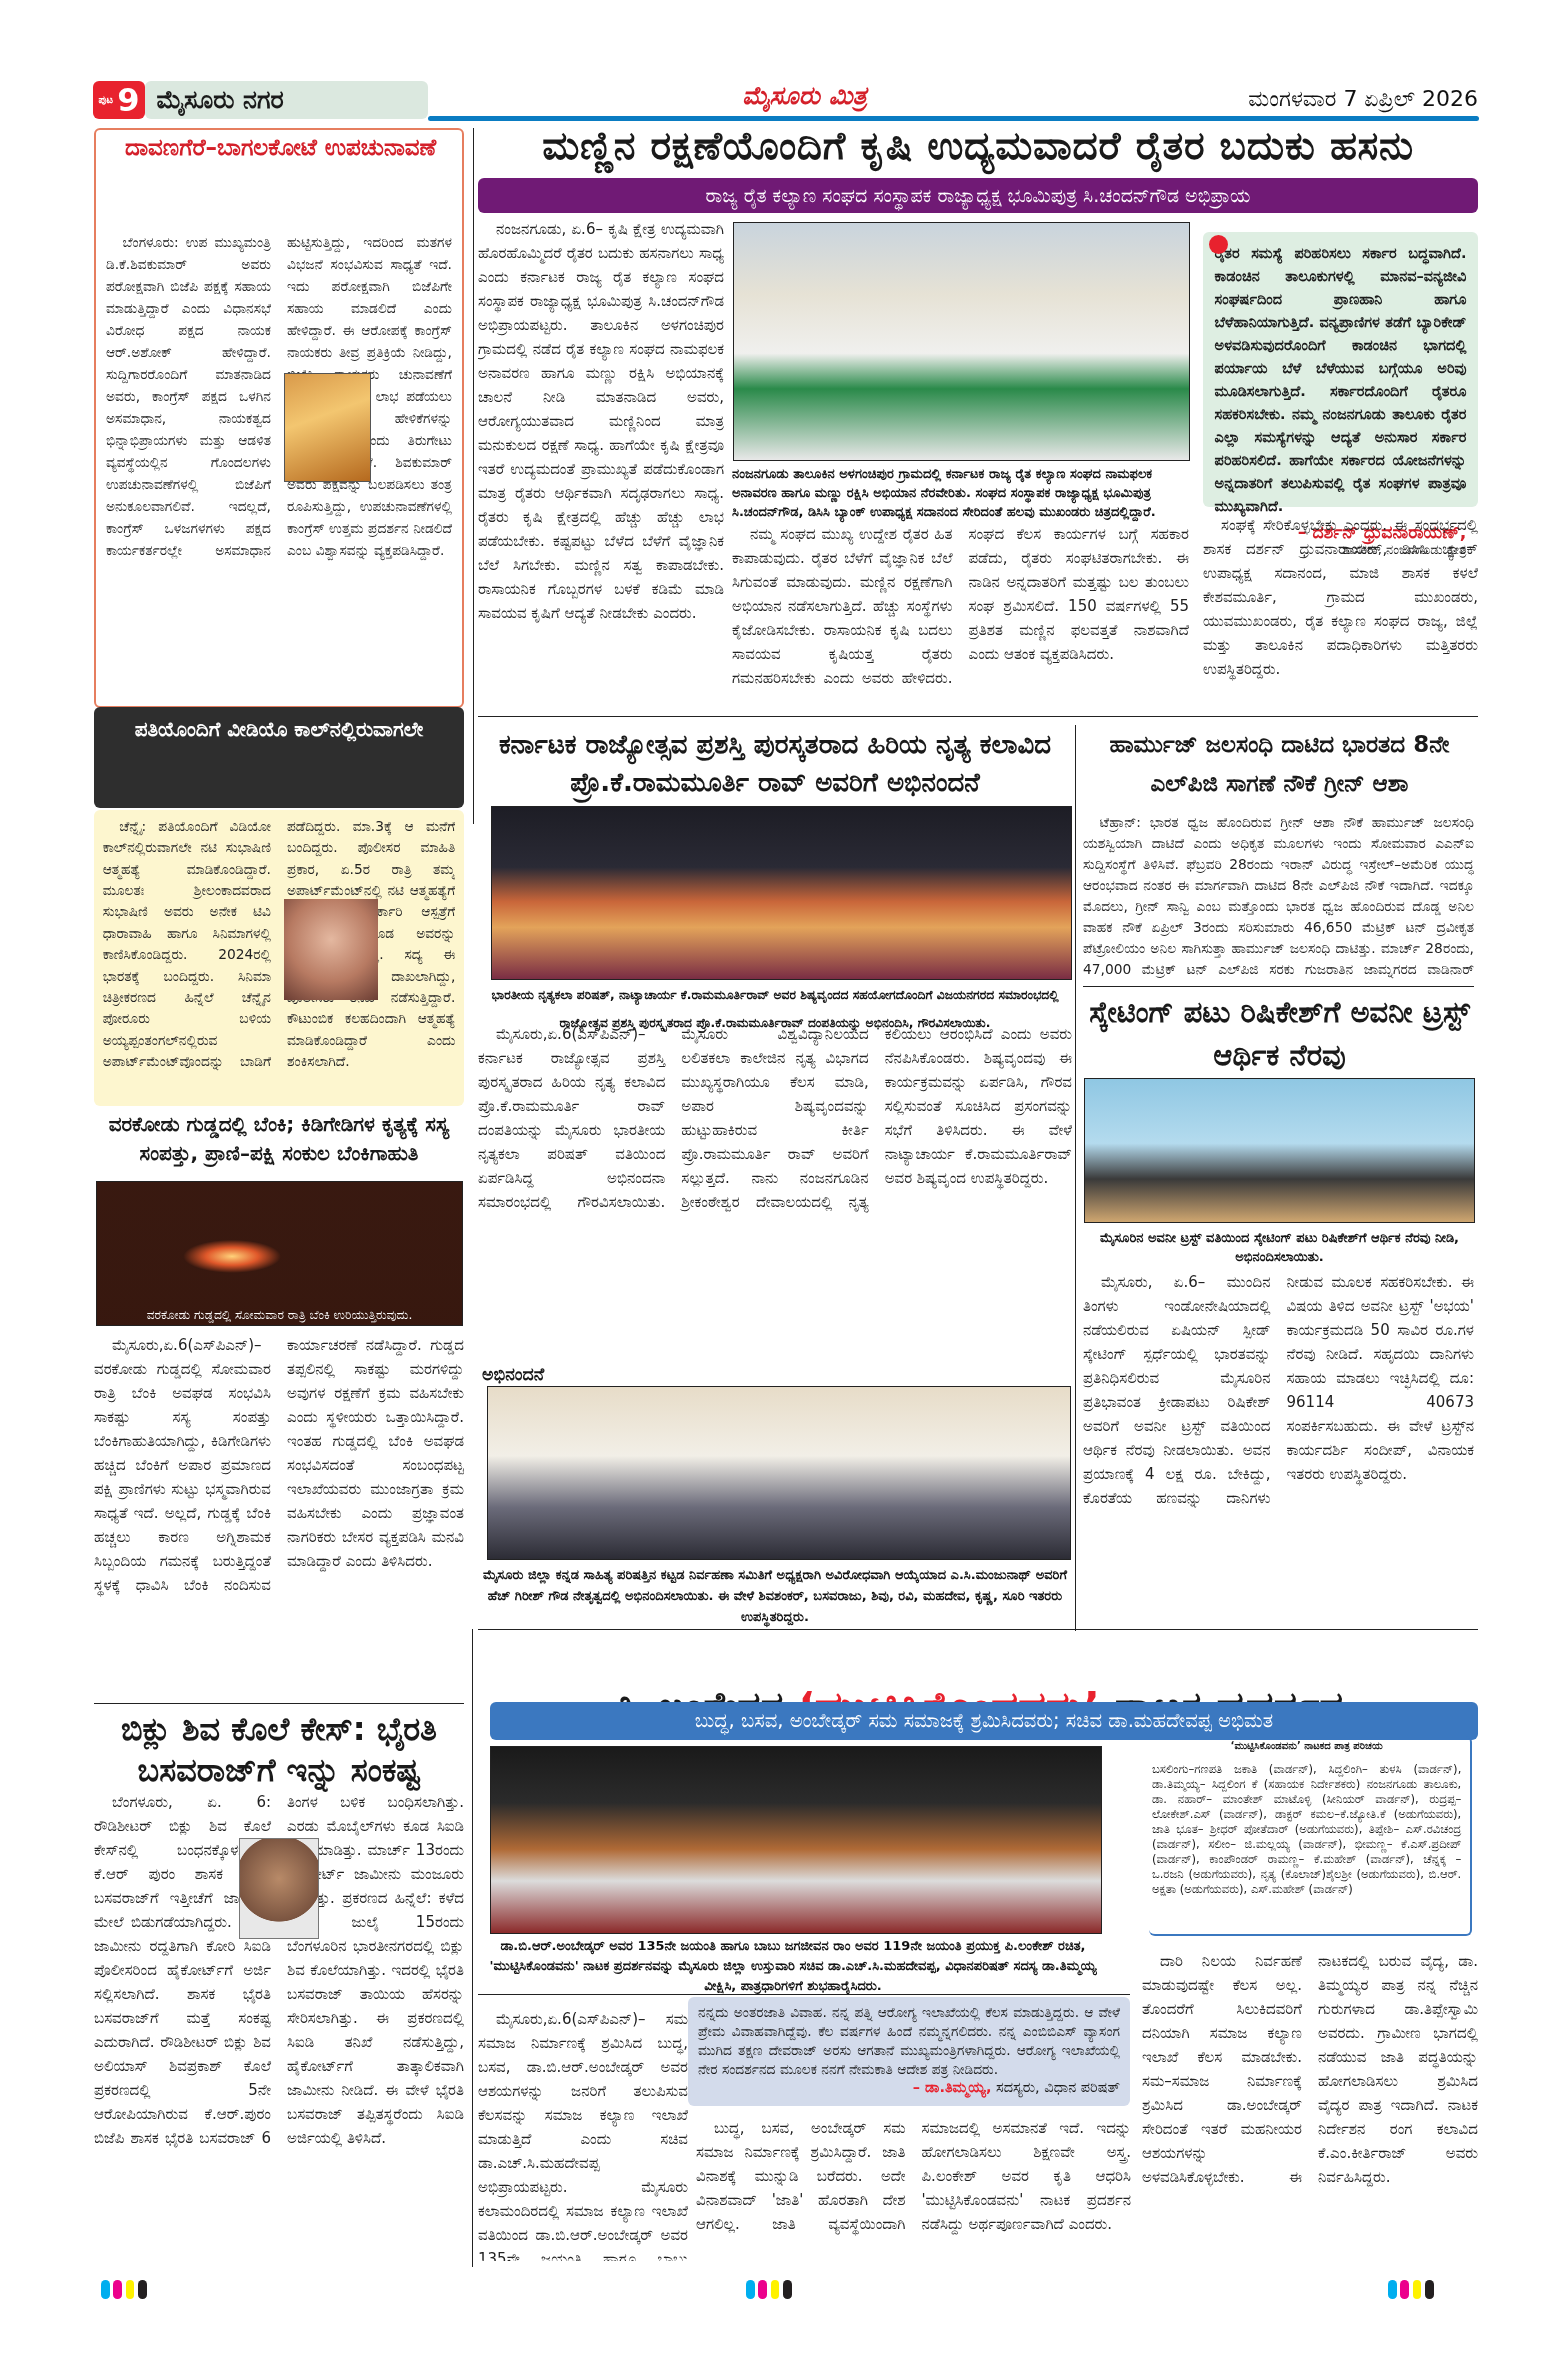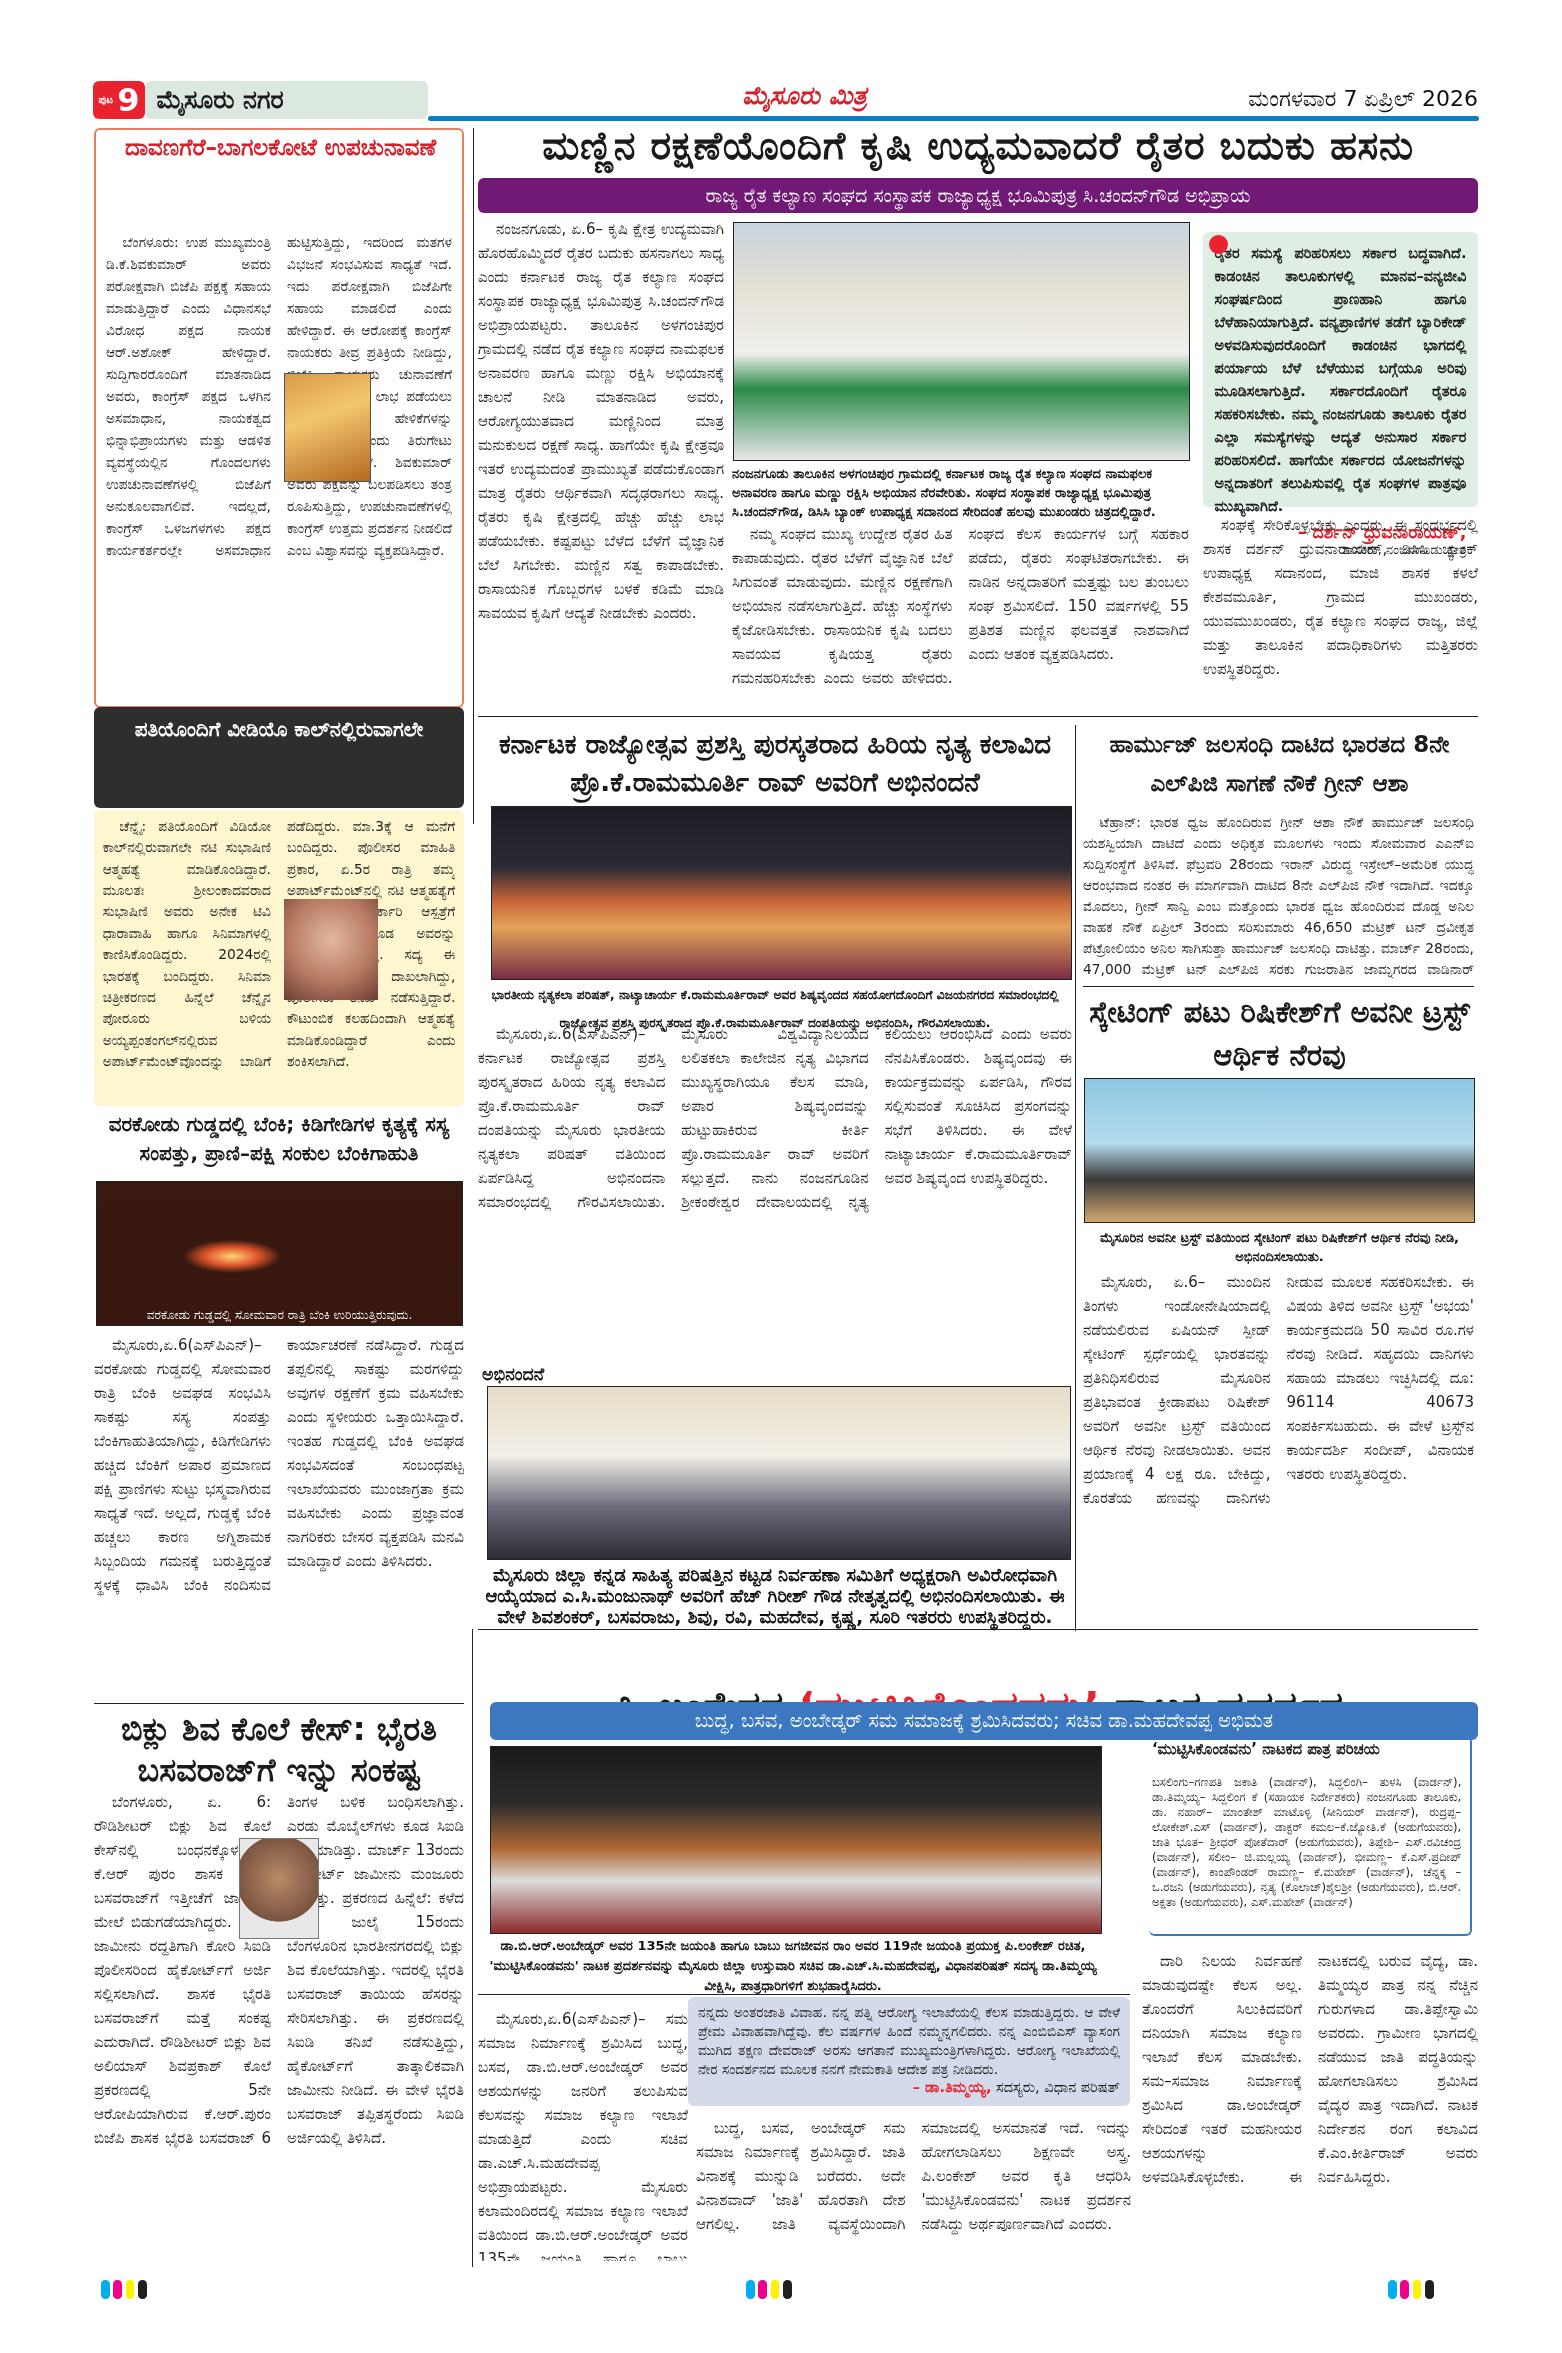--- a/index.html
+++ b/index.html
@@ -69,40 +69,40 @@
   
   #ramamurthy-head { left: 478px; top: 725px; width: 594px; font-size: 26px; font-weight: bold; line-height: 38px; text-align:center; }
   #ramamurthy-photo { left: 491px; top: 806px; width: 581px; height: 174px; background: linear-gradient(180deg,#1d1d25 0%,#2a2a35 35%,#c9663a 55%,#e3a35a 70%,#7a2d44 100%); }
   #ramamurthy-caption { left: 478px; top: 981px; width: 594px; font-size: 12.3px; line-height: 28px; }
   #ramamurthy-body { left: 478px; top: 1022px; width: 594px; height: 341px; overflow:hidden; }
   .vline-mid { position:absolute; left: 1075px; top: 725px; width: 1.4px; height: 906px; background:#222; }
 
   
   #abhi-label { left: 482px; top: 1364px; font-size: 17.4px; font-weight: bold; }
   #abhi-photo { left: 487px; top: 1386px; width: 584px; height: 174px; background: linear-gradient(180deg,#e7dcc8 0%,#f2efe7 40%,#6b6b7a 70%,#2c2c35 100%); }
-  #abhi-caption { left: 478px; top: 1564px; width: 594px; font-size: 18px; line-height: 21px; }
+  #abhi-caption { left: 478px; top: 1564px; width: 594px; font-size: 13px; line-height: 21px; }
 
   
   #hormuz-head { left: 1080px; top: 725px; width: 399px; font-size: 23px; font-weight: bold; line-height: 39px; text-align:center; }
   #hormuz-body { left: 1083px; top: 812px; width: 391px; height: 168px; overflow:hidden; font-size: 13.8px; line-height: 21px; }
   #skate-rule { left: 1083px; top: 986px; width: 391px; }
   #skate-head { left: 1080px; top: 991px; width: 399px; font-size: 29px; font-weight: bold; line-height: 43px; text-align:center; }
   #skate-photo { left: 1084px; top: 1078px; width: 391px; height: 145px; background: linear-gradient(180deg,#8fc7e3 0%,#b4dbee 45%,#3a3a3a 70%,#cfa670 100%); }
   #skate-caption { left: 1080px; top: 1228px; width: 399px; font-size: 13px; line-height: 19px; }
   #skate-body { left: 1083px; top: 1270px; width: 391px; height: 355px; overflow:hidden; }
 
   
   #bottom-rule { left: 478px; top: 1629px; width: 1000px; }
   #lankesh-head { left: 478px; top: 1676px; width: 1000px; font-size: 43px; font-weight: bold; text-align:center; line-height: 62px; }
   #lankesh-head .red { color: #e8222e; }
   #lankesh-band { left: 490px; top: 1702px; width: 988px; height: 38px; background: #3b78c0; color:#fff; font-size: 19.6px; text-align:center; line-height: 38px; }
   #lankesh-photo { left: 490px; top: 1746px; width: 612px; height: 188px; background: linear-gradient(180deg,#1a1a1a 0%,#2b2b2b 30%,#b06a36 55%,#dcdcdc 72%,#8b2a2a 100%); }
   #lankesh-caption { left: 478px; top: 1936px; width: 630px; font-size: 13px; line-height: 20px; }
   #cast-box { left: 1149px; top: 1736px; width: 323px; height: 200px; border: 2.2px solid #3b78c0; border-left: none; border-top: none; padding: 4.3px 8.7px 2.9px 2.9px; }
-  #cast-title { font-size: 15px; font-weight: bold; margin-bottom: 17px; }
+  #cast-title { font-size: 10px; font-weight: bold; margin-bottom: 10px; text-align: center; }
   #cast-text { font-size: 11.6px; line-height: 15px; text-align: justify; }
   #lankesh-body-left { left: 478px; top: 2007px; width: 210px; height: 254px; overflow:hidden; }
   #lankesh-body-mid { left: 696px; top: 2116px; width: 435px; height: 145px; overflow:hidden; }
   #lankesh-body-right { left: 1142px; top: 1949px; width: 336px; height: 312px; overflow:hidden; }
   #lankesh-rule2 { left: 478px; top: 1994px; width: 652px; }
   #quote2-box { left: 688px; top: 1997px; width: 442px; height: 109px; background: #d3dbeb; padding: 5.8px 10px; }
   #quote2-box .qtext { font-size: 13.8px; line-height: 19px; text-align: justify; }
   #quote2-author { text-align: right; font-size: 14.5px; }
   #quote2-author .nm { color: #e8222e; font-weight: bold; }
   .vline-bottom { position:absolute; left: 472px; top: 1629px; width: 1.4px; height: 638px; background:#222; }

